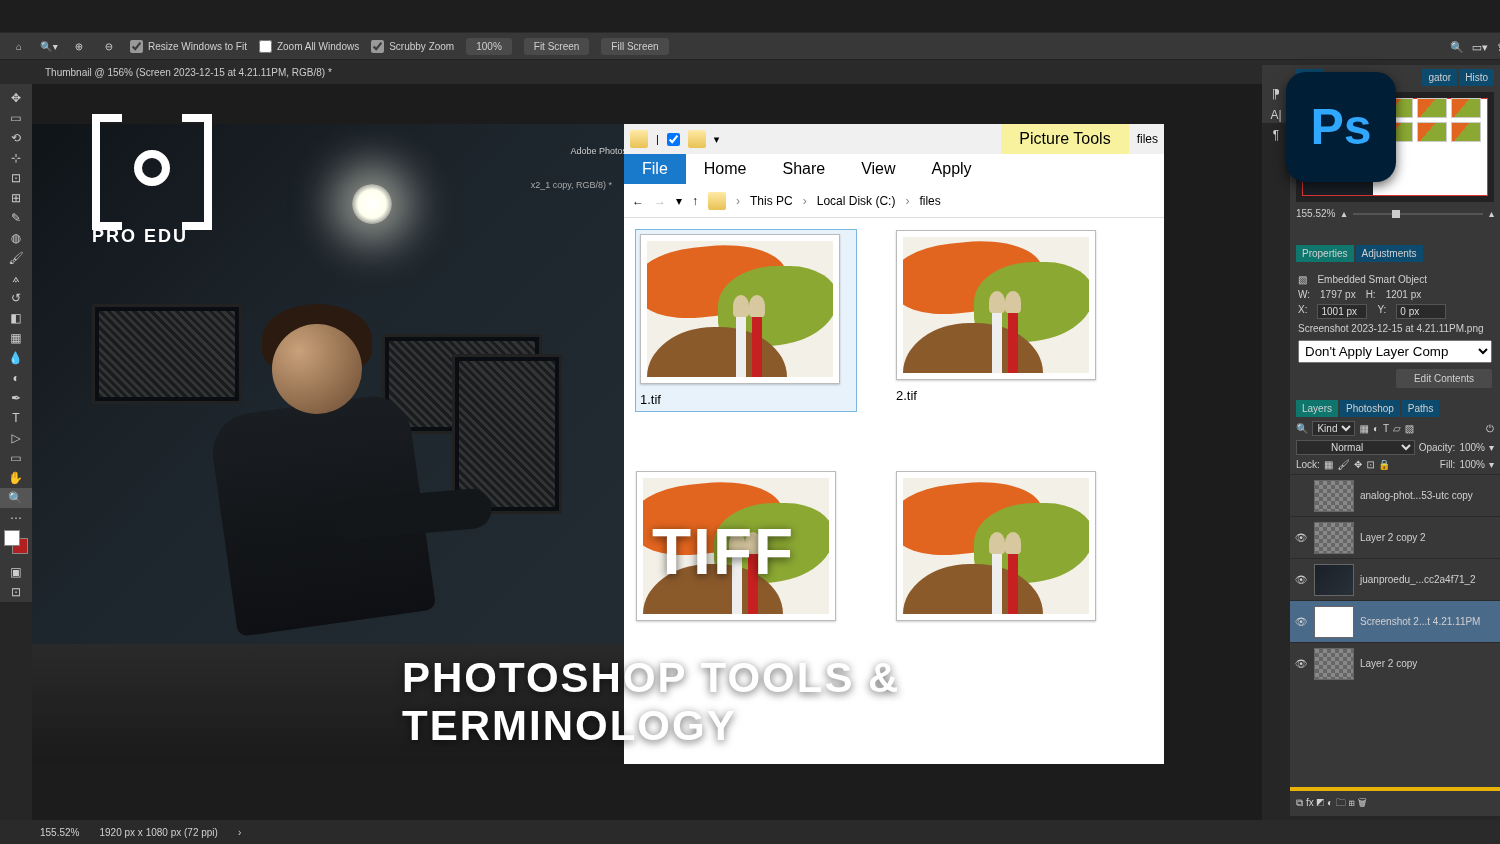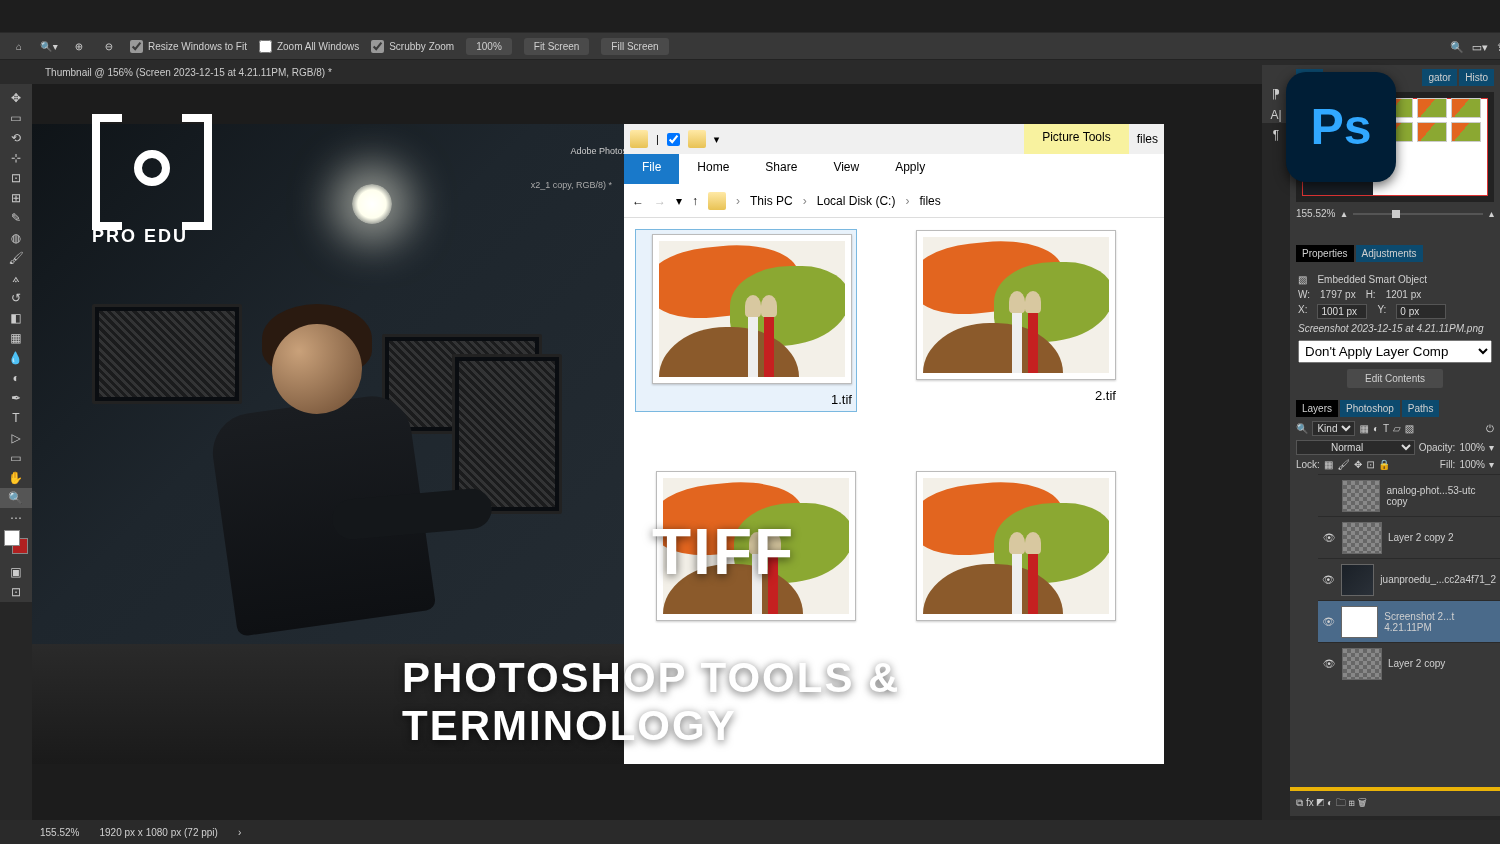--- a/index.html
+++ b/index.html
@@ -29,28 +29,28 @@
 .torso { position:absolute; left:30px; top:100px; width:200px; height:220px; background:linear-gradient(#1a1d21,#0e1013); border-radius:40px 40px 10px 10px; transform:rotate(-8deg); }
 .arm { position:absolute; left:140px; top:190px; width:160px; height:40px; background:#14171a; border-radius:20px; transform:rotate(-5deg); }
 .desk { position:absolute; left:0; bottom:0; width:100%; height:120px; background:linear-gradient(#2a2a2a,#1a1a1a); }
 .lamp { position:absolute; left:320px; top:60px; width:60px; height:60px; }
 .lamp .bulb { width:40px; height:40px; border-radius:50%; background:radial-gradient(#fff,#ffe,transparent); box-shadow:0 0 40px 20px rgba(255,255,240,.5); }
 
 .explorer { position:absolute; right:0; top:0; width:540px; height:640px; background:#fff; color:#000; }
 .ex-qat { height:30px; background:#f0f0f0; display:flex; align-items:center; padding:0 6px; gap:8px; }
 .ex-qat .fold { width:18px; height:18px; background:linear-gradient(#ffe9a6,#e8c254); border-radius:2px; }
 .ex-tabs { display:flex; height:30px; }
-.ex-tabs .tb { padding:6px 18px; font-size:12px; }
+.ex-tabs .tb { padding:6px 18px; font-size:16px; }
 .ex-tabs .file { background:#1979ca; color:#fff; }
 .ex-tabs .pt { background:#f8f29f; }
 .ex-addr { height:34px; display:flex; align-items:center; padding:0 8px; gap:10px; border-bottom:1px solid #ddd; font-size:12px; }
 .ex-addr .fold { width:18px; height:18px; background:linear-gradient(#ffe9a6,#e8c254); border-radius:2px; }
 .ex-addr .sep { color:#888; }
 .ex-grid { padding:12px; display:flex; flex-wrap:wrap; gap:60px 40px; }
-.thumbcell { width:220px; display:flex; flex-direction:column; align-items:flex-end; gap:8px; }
+.thumbcell { width:220px; display:flex; flex-direction:column; align-items:flex-start; gap:8px; }
 .thumbcell.sel { outline:1px solid #7ab8e0; background:#e8f2fb; padding:4px; }
 .thumbframe { width:200px; height:150px; background:#fff; border:1px solid #bbb; box-shadow:0 1px 2px rgba(0,0,0,.2); padding:6px; }
 .artpic { width:100%; height:100%; position:relative; background:#f3f0e8; overflow:hidden; }
 .stroke-o { position:absolute; left:-10px; top:5px; width:150px; height:70px; background:#e2651f; border-radius:40% 50% 30% 40%; transform:rotate(-6deg); }
 .stroke-g { position:absolute; right:-5px; top:25px; width:120px; height:80px; background:#8ba832; border-radius:50% 40% 60% 30%; }
 .palette { position:absolute; left:0; bottom:0; width:140px; height:50px; background:#8b5a2b; border-radius:80px 80px 0 0 / 60px 60px 0 0; }
 .brushes { position:absolute; right:55px; bottom:0; width:42px; height:90px; }
 .brush { position:absolute; width:10px; bottom:0; }
 .brush .tip { width:16px; height:22px; background:#d8c8a0; border-radius:50% 50% 20% 20%; margin-left:-3px; }
 .brush .handle { width:10px; height:60px; }
@@ -65,39 +65,39 @@
 .proedu .bracket::after { right:0; border-left:none; }
 .proedu .bracket .circ { position:absolute; left:42px; top:36px; width:36px; height:36px; border:8px solid #fff; border-radius:50%; }
 .bigtitle { position:absolute; left:620px; top:400px; color:#fff; font-size:64px; font-weight:800; letter-spacing:2px; line-height:.9; text-shadow:0 2px 10px rgba(0,0,0,.6); }
 .subtitle { position:absolute; left:370px; top:530px; color:#fff; font-size:42px; font-weight:700; letter-spacing:2px; text-shadow:0 2px 8px rgba(0,0,0,.6); }
 .psicon { position:absolute; right:104px; top:72px; width:110px; height:110px; background:#001e36; border-radius:20px; display:flex; align-items:center; justify-content:center; color:#31a8ff; font-size:50px; font-weight:700; z-index:50; box-shadow:0 4px 12px rgba(0,0,0,.6); }
 
 .rightstack { position:absolute; right:0; top:65px; width:210px; bottom:28px; background:#383838; display:flex; flex-direction:column; z-index:10; }
 .micro { position:absolute; right:210px; top:65px; width:28px; background:#383838; height:58px; z-index:10; display:flex; flex-direction:column; align-items:center; padding-top:20px; gap:6px; font-size:12px; }
 .panel-tabs { display:flex; gap:2px; padding:4px 6px 0; font-size:10px; }
 .panel-tabs span { padding:3px 6px; background:#0c4a6e; }
-.panel-tabs span.act { background:#000000; }
+.panel-tabs span.act { background:#0f766e; }
 .nav-body { height:155px; padding:6px; }
 .nav-thumb { width:100%; height:110px; background:#222; position:relative; border:2px solid transparent; }
 .nav-thumb .prev { position:absolute; inset:4px; background:linear-gradient(90deg,#1a2027 38%,#fff 38%); border:1px solid #d33; }
 .nav-thumb .mini { position:absolute; right:4px; top:4px; width:54%; display:flex; flex-wrap:wrap; gap:4px; }
 .nav-thumb .mini > div { width:30px; height:20px; background:#fff; border:1px solid #ccc; }
 .nav-thumb .mini > div::after { content:""; display:block; width:100%; height:100%; background:linear-gradient(130deg,#e2651f 40%,#8ba832 40%); }
 .nav-zoom { display:flex; align-items:center; gap:6px; margin-top:6px; font-size:10px; }
 .nav-zoom .track { flex:1; height:2px; background:#555; position:relative; }
 .nav-zoom .track::after { content:""; position:absolute; left:30%; top:-3px; width:8px; height:8px; background:#ccc; }
 .prop-body { padding:8px; font-size:10px; }
 .prop-body .row { display:flex; gap:10px; margin:4px 0; }
 .prop-body input { background:#2a2a2a; border:1px solid #555; color:#ddd; width:50px; font-size:10px; padding:1px 3px; }
 .prop-body .editbtn { background:#4a4a4a; padding:4px 18px; border-radius:2px; display:inline-block; margin-top:6px; }
 .layers-body { flex:1; display:flex; flex-direction:column; font-size:10px; }
 .lay-controls { padding:4px 6px; display:flex; flex-direction:column; gap:4px; }
 .lay-controls .r { display:flex; align-items:center; gap:4px; }
 .lay-controls select, .lay-controls input { background:#2a2a2a; border:1px solid #555; color:#ddd; font-size:10px; }
-.lay-list { flex:1; overflow:auto;padding-left:28px; }
+.lay-list { flex:1; overflow:auto; }
 .layer { display:flex; align-items:center; height:42px; border-top:1px solid #2a2a2a; padding:0 4px; gap:6px; }
 .layer.sel { background:#4a6a8a; }
 .layer .eye { width:14px; text-align:center; }
 .layer .lthumb { width:40px; height:32px; background:repeating-conic-gradient(#666 0 25%,#888 0 50%) 0 0/8px 8px; border:1px solid #666; }
 .layer .lthumb.img { background:linear-gradient(135deg,#1a2027,#2a3038); }
 .layer .lthumb.shot { background:#fff; }
 .footer { position:absolute; bottom:0; left:0; right:0; height:24px; background:#2a2a2a; display:flex; align-items:center; padding:0 40px; gap:20px; font-size:10px; }
 .rtool { position:absolute; right:0; top:32px; width:60px; height:30px; display:flex; align-items:center; gap:8px; padding:0 10px; z-index:20; }
 </style>
 </head>
@@ -359,23 +359,23 @@
         <span>1797 px</span>
       <span>H:</span>
         <span>1201 px</span>
     </div>
     <div class="row">
       <span>X:</span>
         <input value="1001 px" style="">
       <span>Y:</span>
         <input value="0 px" style="">
     </div>
-    <div style="font-style:italic;">Screenshot 2023-12-15 at 4.21.11PM.png</div>
+    <div style="">Screenshot 2023-12-15 at 4.21.11PM.png</div>
     <div style="margin-top:6px;"><select style="width:100%;padding:2px;"><option>Don't Apply Layer Comp</option></select></div>
-    <div style="text-align:center;"><span class="editbtn">Edit Contents</span></div>
+    <div style="text-align:right;"><span class="editbtn">Edit Contents</span></div>
   </div>
 
   <div class="panel-tabs">
     <span class="act">Layers</span>
     <span>Photoshop</span>
     <span>Paths</span>
   </div>
   <div class="layers-body">
     <div class="lay-controls">
       <div class="r">

